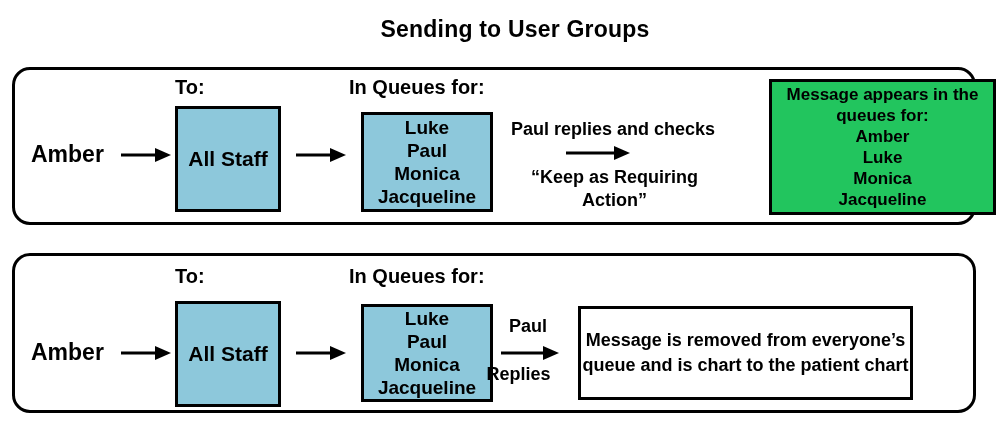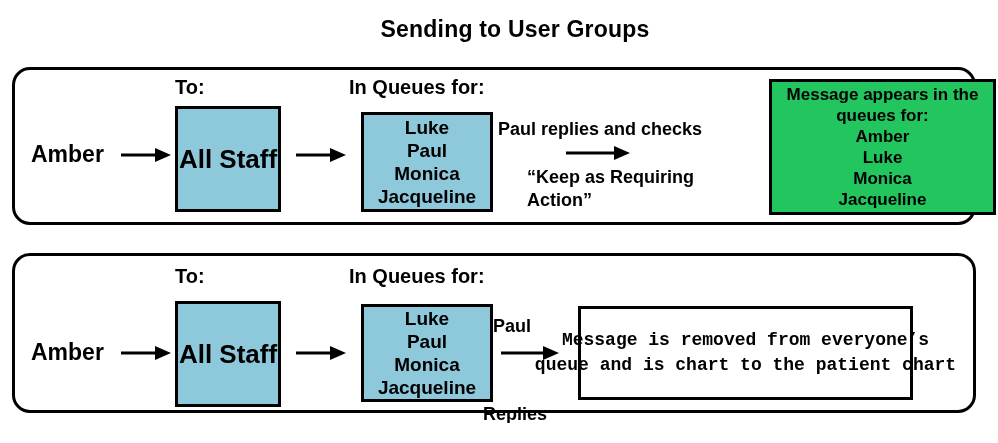--- a/index.html
+++ b/index.html
@@ -50,27 +50,26 @@
   }
   .whitebox {
     background: #fff;
     border: 3px solid #000;
     box-sizing: border-box;
     display: flex;
     flex-direction: column;
     align-items: center;
     justify-content: center;
     text-align: right;
-    font-family: Liberation Mono, monospace;
   }
-  .group-label { font-size: 26px; }
+  .group-label { font-size: 21px; }
   .names { font-size: 19px; line-height: 23px; }
   .result-top { font-size: 17px; line-height: 21px; }
   .result-bottom { font-size: 18px; line-height: 25px; white-space: nowrap; }
-  .annot { font-size: 18px; text-align: left; }
+  .annot { font-size: 18px; text-align: center; }
   .annot-wrap { line-height: 23px; }
   .arrow svg { display: block; }
 </style>
 </head>
 <body>
 
 <div class="canvas">
 
   <div class="abs page-title">Sending to User Groups</div>
 
@@ -163,21 +162,21 @@
 
     <div class="abs annot" style="left:478px; top:60px; width:70px;">Paul</div>
 
     <span class="abs arrow" style="left:486px; top:89px;">
       <svg width="58" height="16" viewBox="0 0 58 16">
           <line x1="0" y1="8" x2="44" y2="8" stroke="#000" stroke-width="3"></line>
           <polygon points="42,1 58,8 42,15" fill="#000"></polygon>
         </svg>
     </span>
 
-    <div class="abs annot" style="left:468px; top:108px; width:95px;margin-top:40px;">Replies</div>
+    <div class="abs annot" style="left:456px; top:108px; width:95px;">Replies</div>
 
     <div class="abs whitebox result-bottom" style="left:563px; top:50px; width:335px; height:94px;">
       <div>Message is removed from everyone’s</div>
       <div>queue and is chart to the patient chart</div>
     </div>
   </div>
 
 </div>
 
 </body></html>

